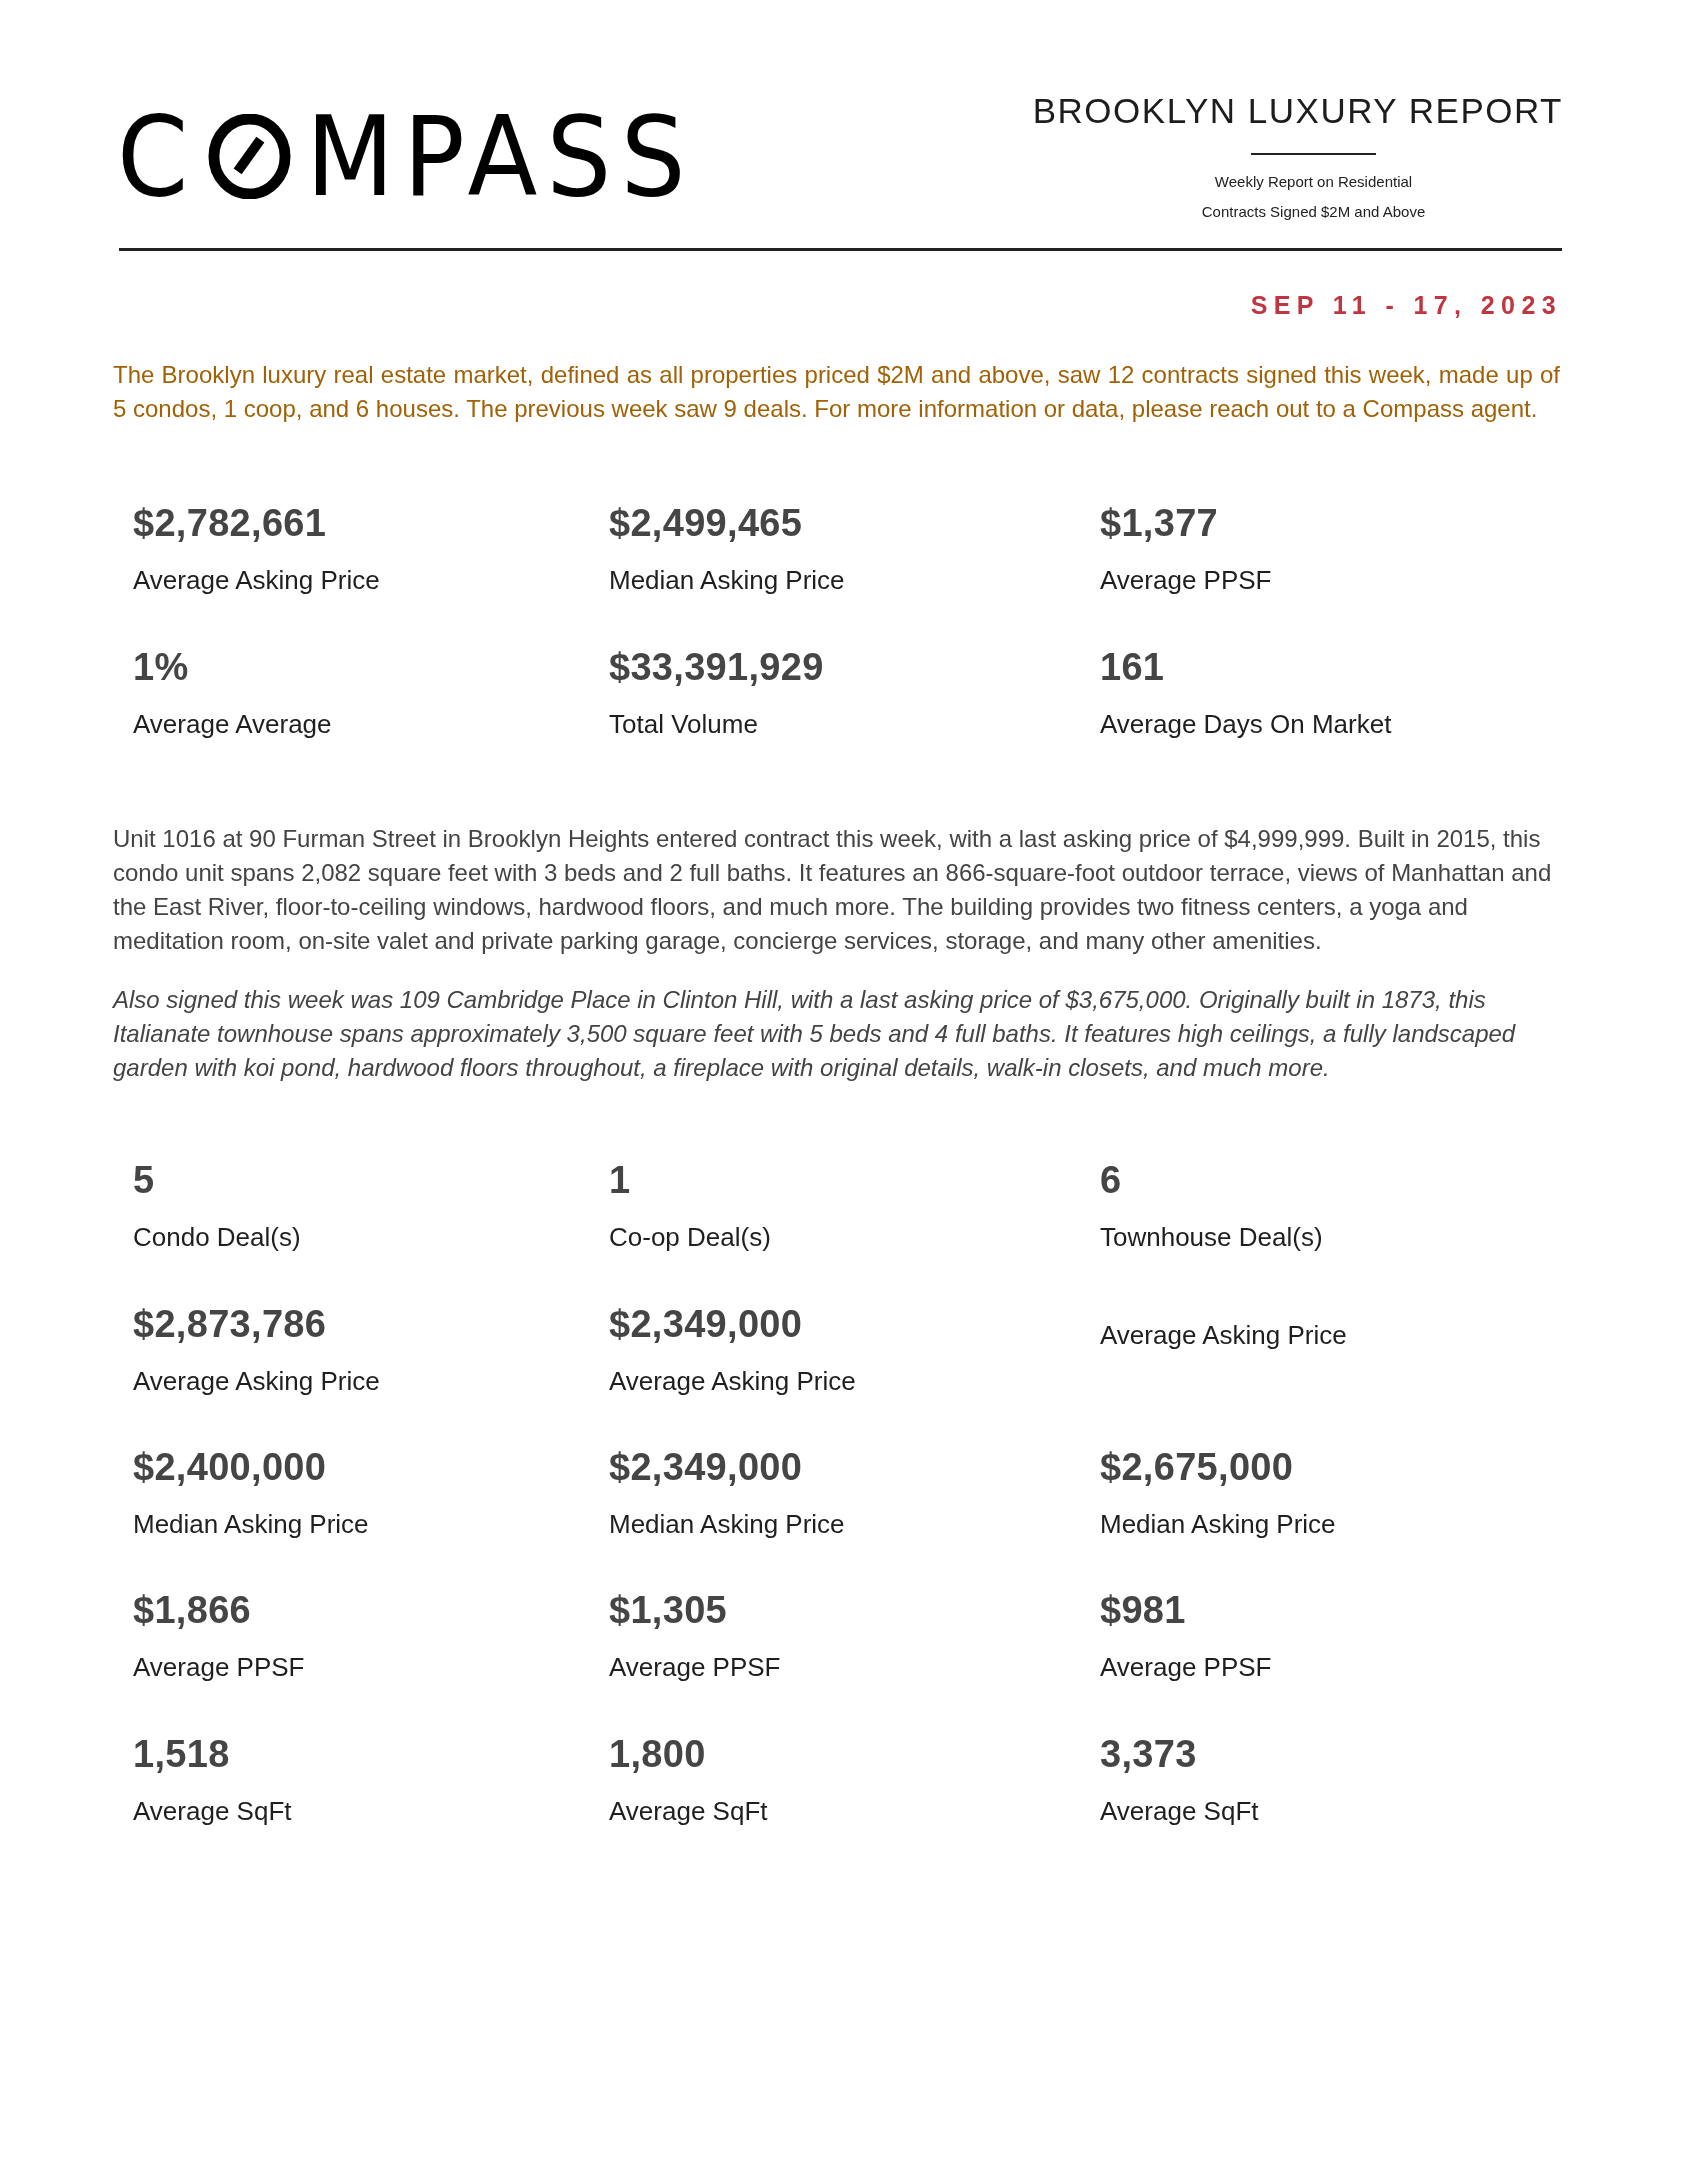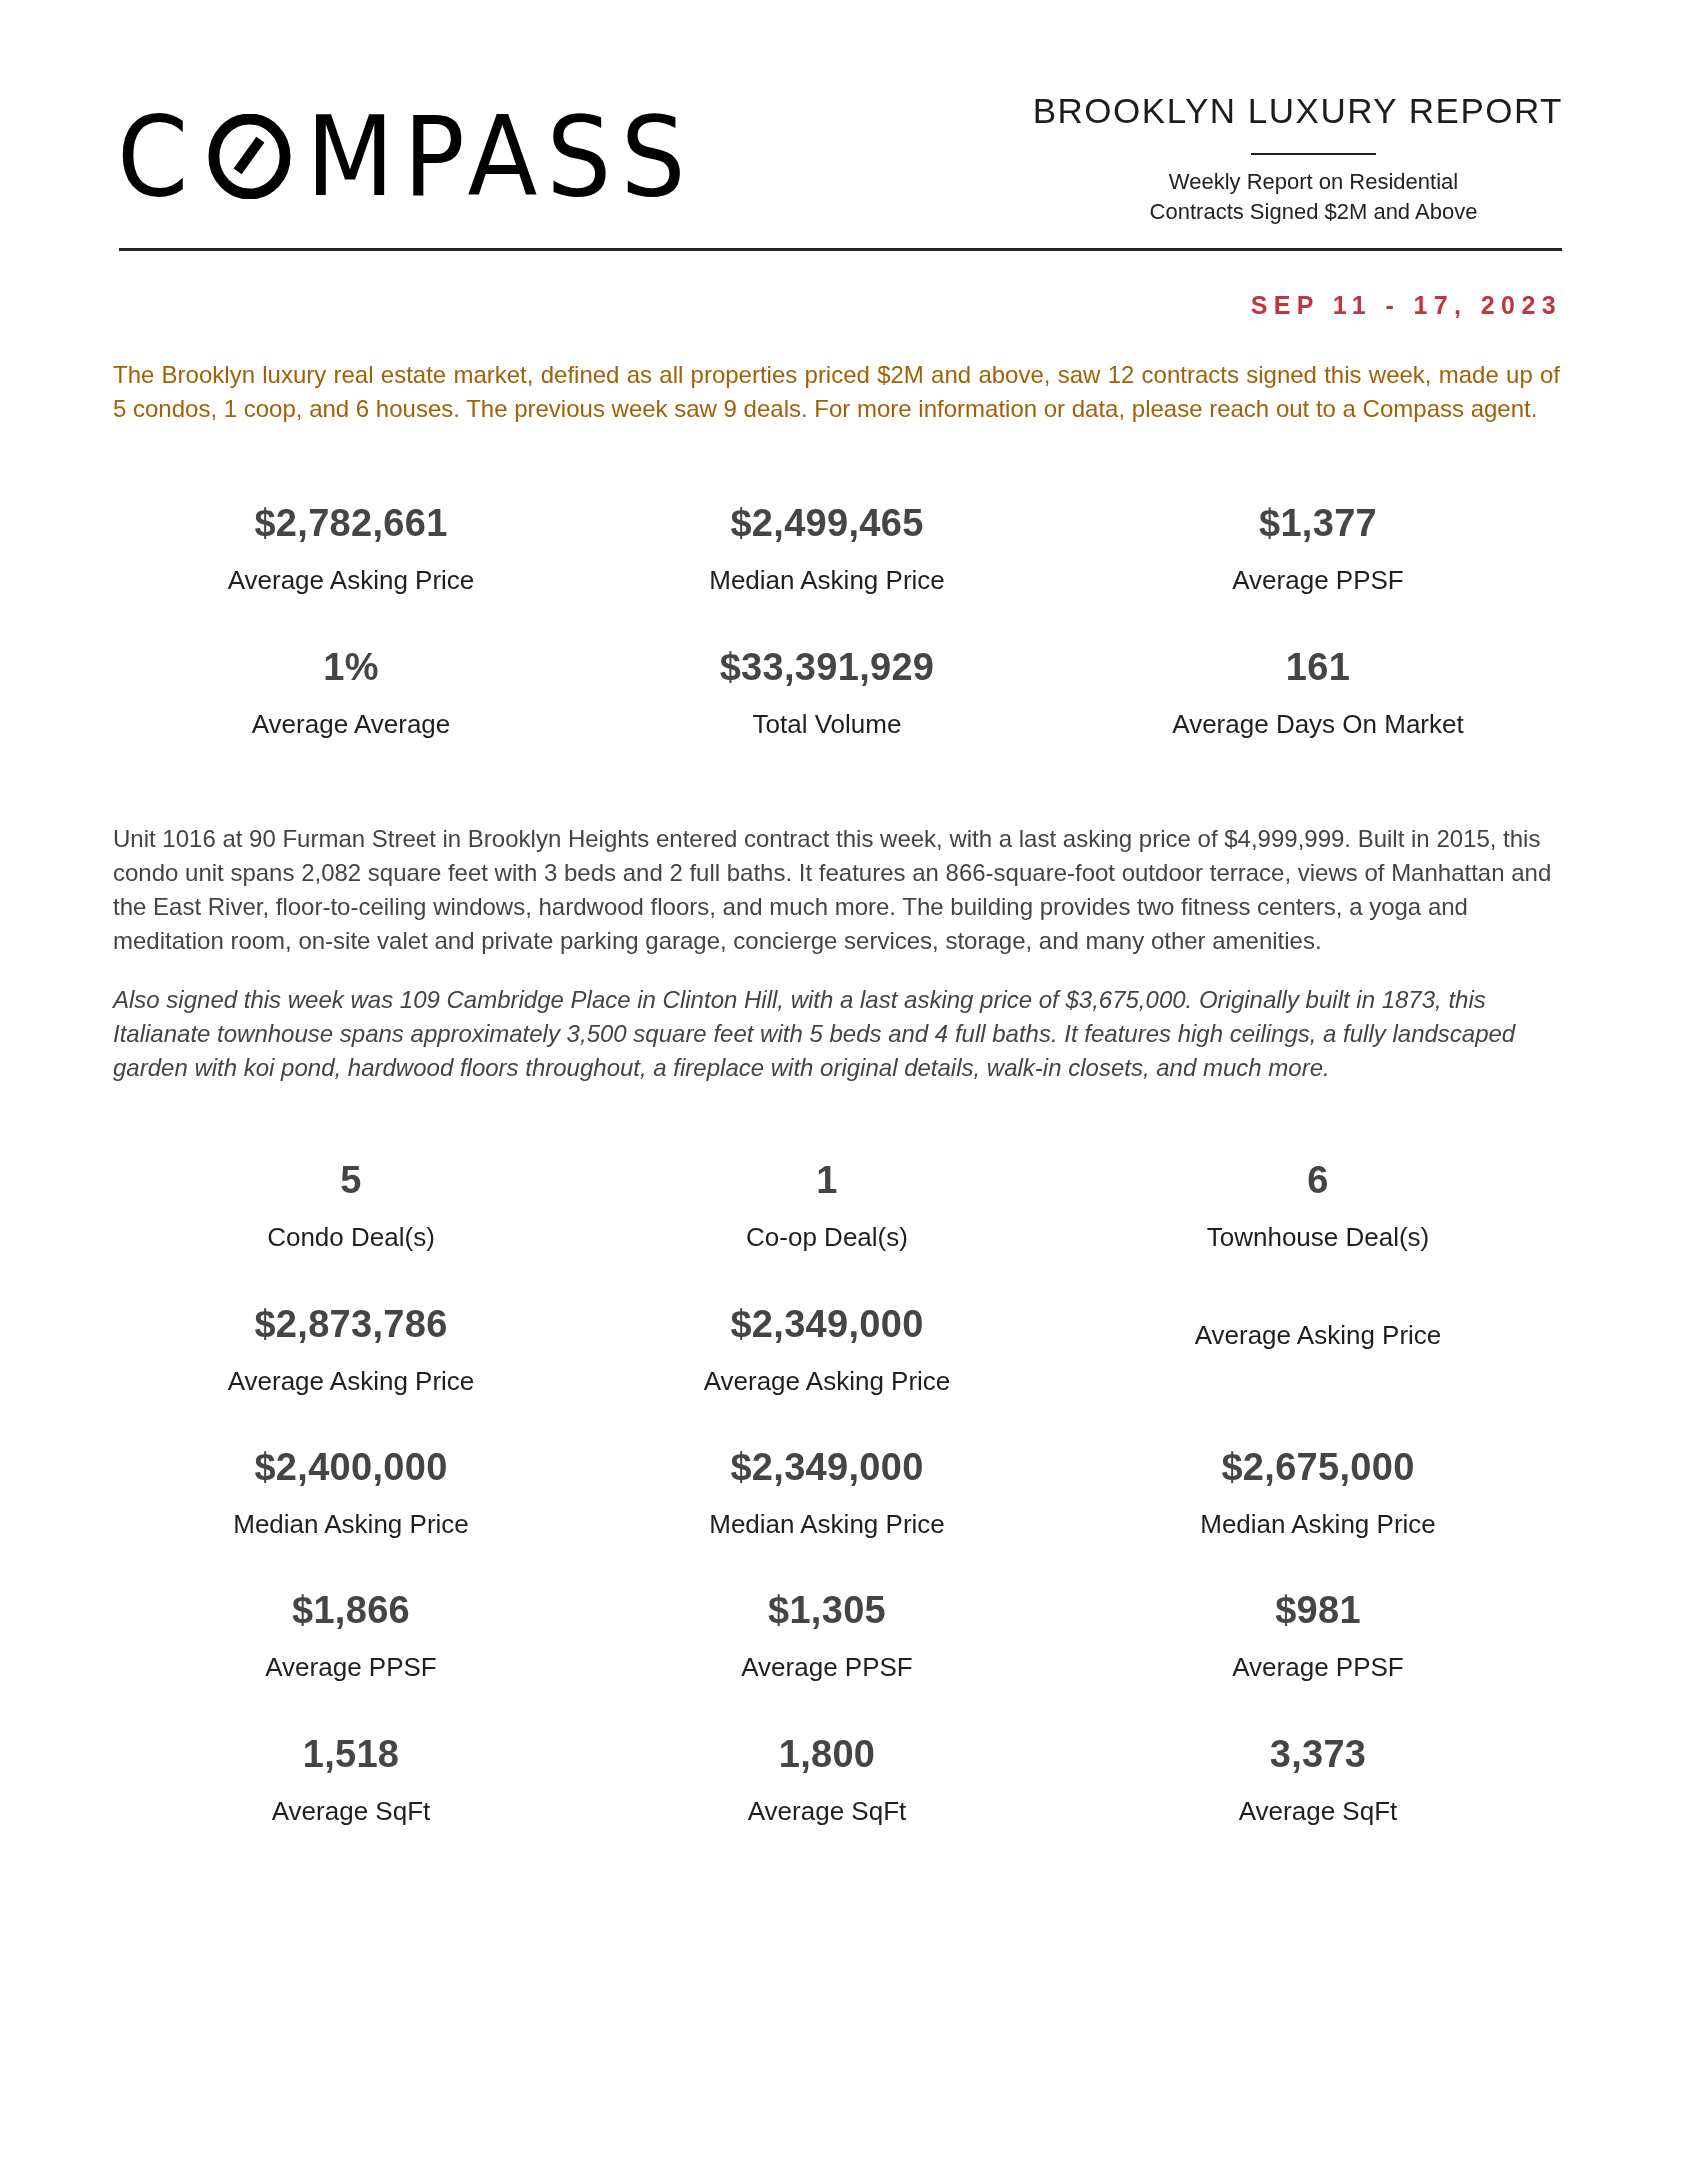--- a/index.html
+++ b/index.html
@@ -6,30 +6,30 @@
   body { width: 1683px; height: 2178px; position: relative; overflow: hidden;
          font-family: "Liberation Sans", "DejaVu Sans", sans-serif; color: #222; }
   .logo { position: absolute; left: 117px; top: 111px; height: 91px; display: flex; align-items: center;
           font-family: "DejaVu Sans", sans-serif; font-size: 111px; letter-spacing: 8px; color: #000; line-height: 1; }
   .logo .ch { display: inline-block; transform: scaleX(0.92); transform-origin: left center; }
   .logo .o-icon { display: inline-block; width: 85px; height: 85px; margin: 0 14px 0 4px; }
   .logo .rest { display: inline-block; transform: scaleX(0.92); transform-origin: left center; letter-spacing: 10px; }
   .hdr-right { position: absolute; left: 1020px; width: 543px; top: 91px; text-align: center; }
   .hdr-title { font-size: 35px; letter-spacing: 1.5px; color: #1d1d1d; text-align: right; white-space: nowrap; }
   .hdr-rule { width: 125px; height: 2px; background: #222; margin: 22px auto 0 auto; position: relative; left: 22px; }
-  .hdr-sub { font-size: 22px; line-height: 30px; color: #222; margin-top: 12px; position: relative; left: 22px; }
+  .hdr-sub { font-size: 15px; line-height: 30px; color: #222; margin-top: 12px; position: relative; left: 22px; }
   .main-rule { position: absolute; left: 119px; top: 248px; width: 1443px; height: 3px; background: #222; }
   .date { position: absolute; right: 121px; top: 291px; font-size: 25px; font-weight: bold; letter-spacing: 6.4px;
           color: #c0353f; white-space: nowrap; margin-left: 12px; }
   .para { position: absolute; left: 113px; width: 1447px; font-size: 24px; line-height: 34px; color: #a16207; margin: 0; }
   .para.justify { text-align: justify; }
   .p-intro { top: 358px; }
   .p-unit { top: 782px; color: #444; margin-top: 40px; }
   .p-also { top: 983px; color: #444; font-style: italic; }
-  .stat { position: absolute; width: 436px; text-align: center; }
+  .stat { position: absolute; width: 436px; }
   .stat .val { font-size: 38px; font-weight: bold; color: #454545; line-height: 46px; letter-spacing: 0.3px; }
   .stat .lbl { font-size: 26px; color: #1f1f1f; line-height: 34px; margin-top: 17px; }
   .c1 { left: 133px; } .c2 { left: 609px; } .c3 { left: 1100px; }
 </style>
 </head>
 <body>
 
 <div class="logo">
   <span class="ch">C</span>
   <svg class="o-icon" viewBox="0 0 86 86">

